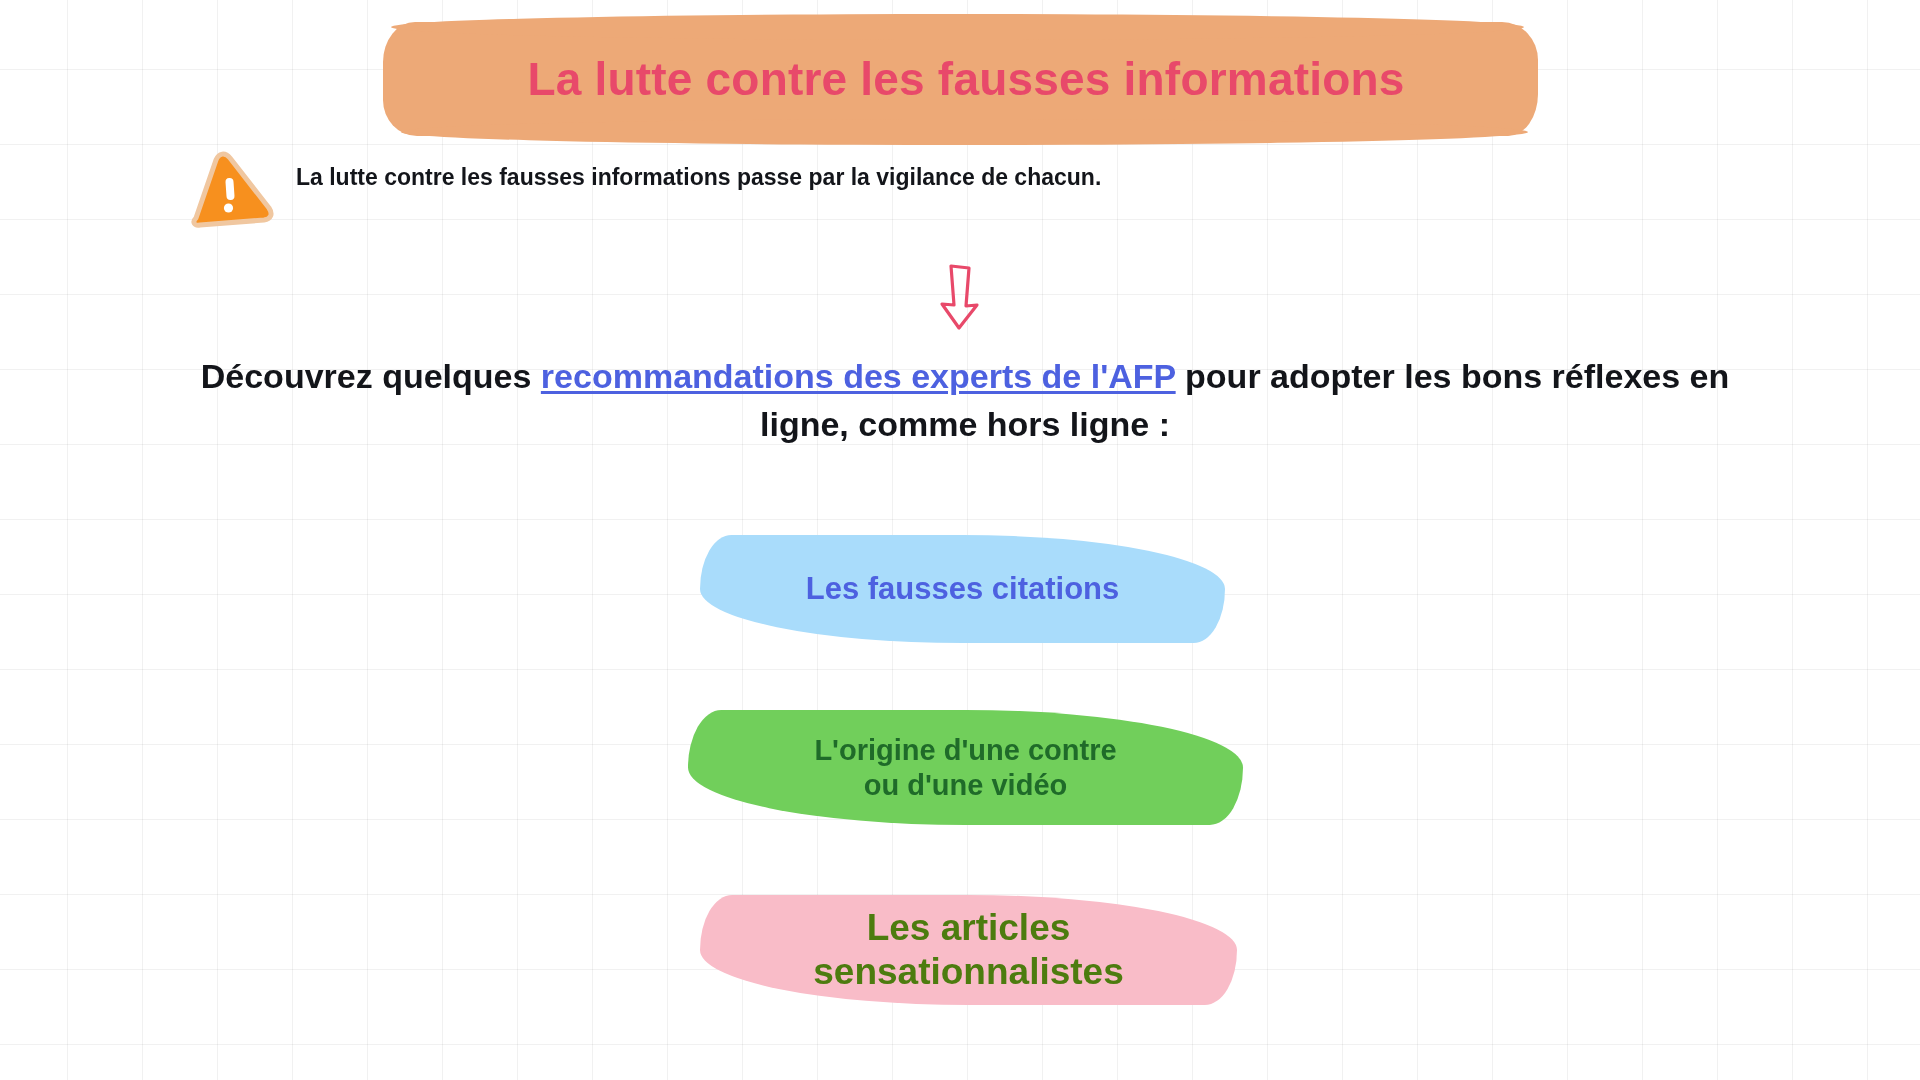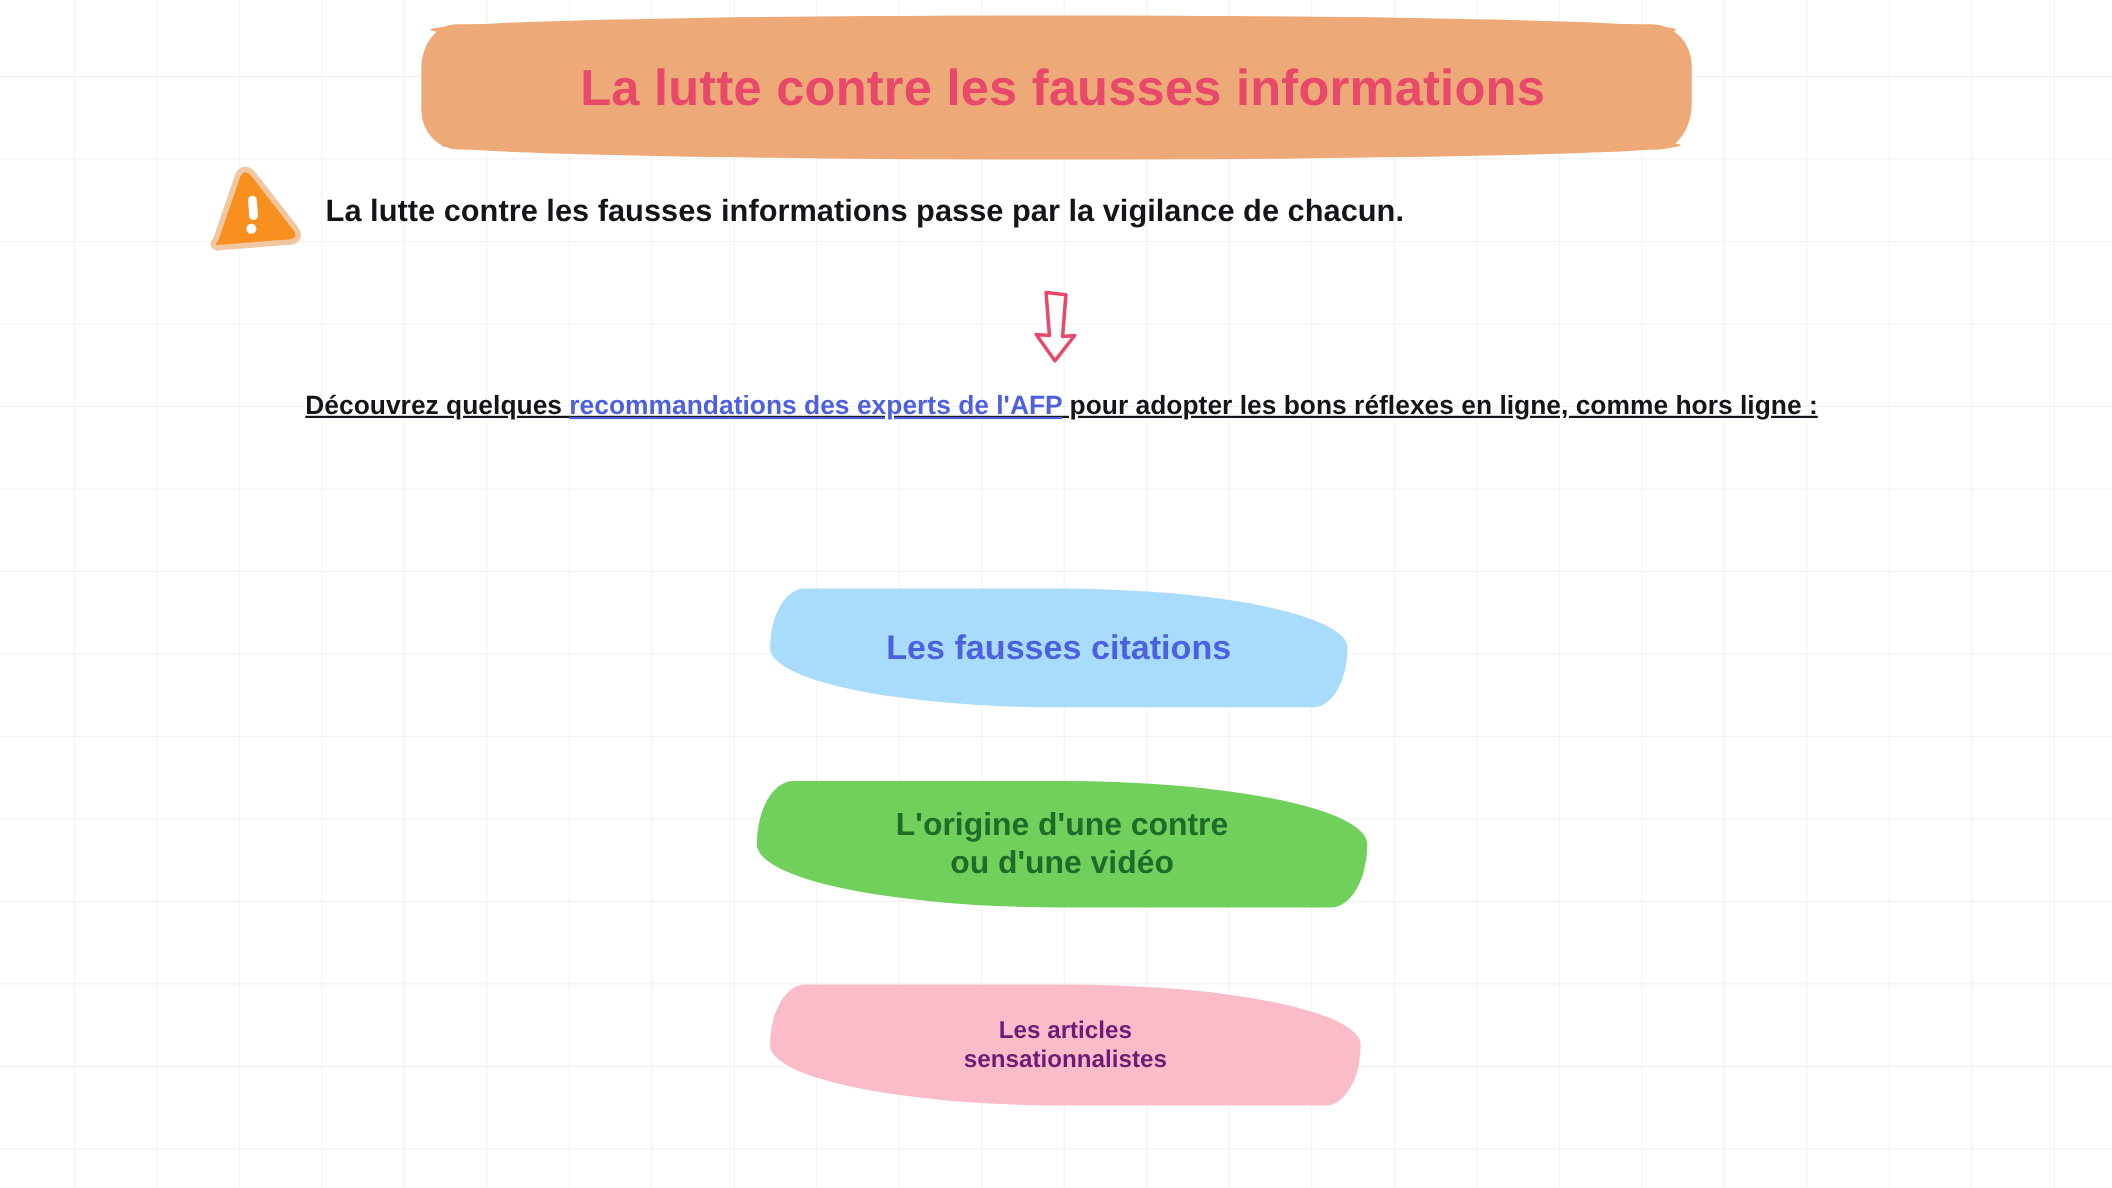--- a/index.html
+++ b/index.html
@@ -93,48 +93,46 @@
     position: absolute;
     left: 0;
     top: 0;
     width: 92px;
     height: 80px;
   }
   .warn-line-text {
     position: absolute;
     left: 110px;
     top: 14px;
-    font-size: 28px;
+    font-size: 23px;
     font-weight: bold;
     color: #13151a;
     white-space: nowrap;
-    margin-top: 12px;
   }
 
   
   .arrow-down {
     position: absolute;
     left: 930px;
     top: 262px;
     width: 60px;
     height: 70px;
   }
 
   
   .intro {
     position: absolute;
     left: 180px;
     top: 352px;
     width: 1570px;
     text-align: center;
-    font-size: 24px;
+    font-size: 34px;
     font-weight: bold;
     color: #13151a;
     line-height: 1.42;
-    text-decoration: underline;
   }
   .intro a {
     color: #4d61e0;
     text-decoration: underline;
     text-underline-offset: 3px;
   }
 
   
   .leaf {
     position: absolute;
@@ -159,21 +157,21 @@
   .leaf-blue { left: 700px; top: 535px; width: 525px; height: 108px; }
   .leaf-blue .leaf-shape { background: #a9dcfb; border-radius: 6% 50% 6% 50% / 50% 50% 50% 50%; }
   .leaf-blue .leaf-label { color: #4d61e0; font-size: 31px; }
 
   .leaf-green { left: 688px; top: 710px; width: 555px; height: 115px; }
   .leaf-green .leaf-shape { background: #71cf5b; border-radius: 6% 50% 6% 50% / 50% 50% 50% 50%; }
   .leaf-green .leaf-label { color: #1f6b29; font-size: 29px; }
 
   .leaf-pink { left: 700px; top: 895px; width: 537px; height: 110px; }
   .leaf-pink .leaf-shape { background: #f9bcc8; border-radius: 6% 50% 6% 50% / 50% 50% 50% 50%; }
-  .leaf-pink .leaf-label { color: #701a75; font-size: 22px; }
+  .leaf-pink .leaf-label { color: #4d7c0f; font-size: 37px; }
 </style>
 </head>
 <body>
 
 <div class="grid-bg"></div>
 
 <div class="page">
 
   <div class="title-wrap">
     <div class="title-blob"></div>

